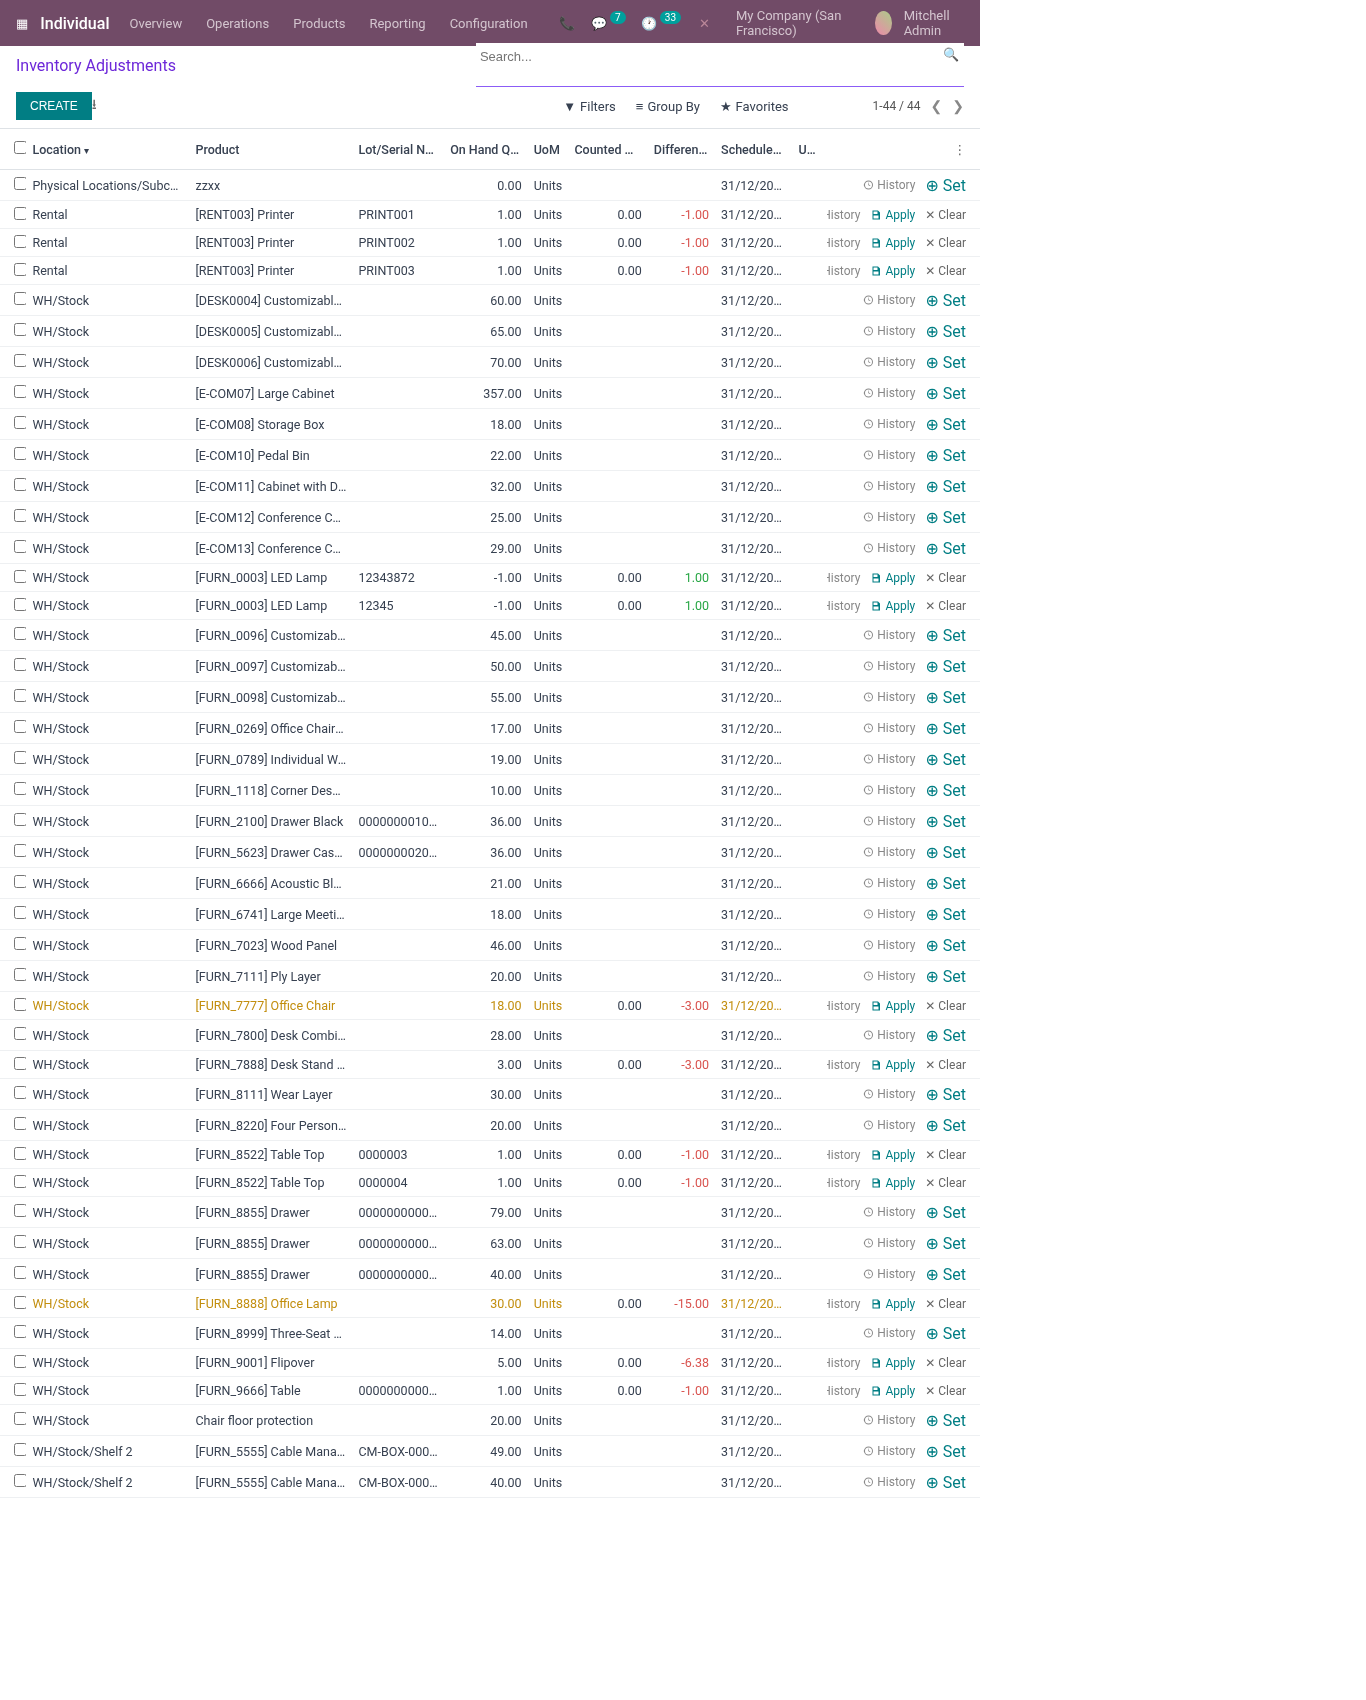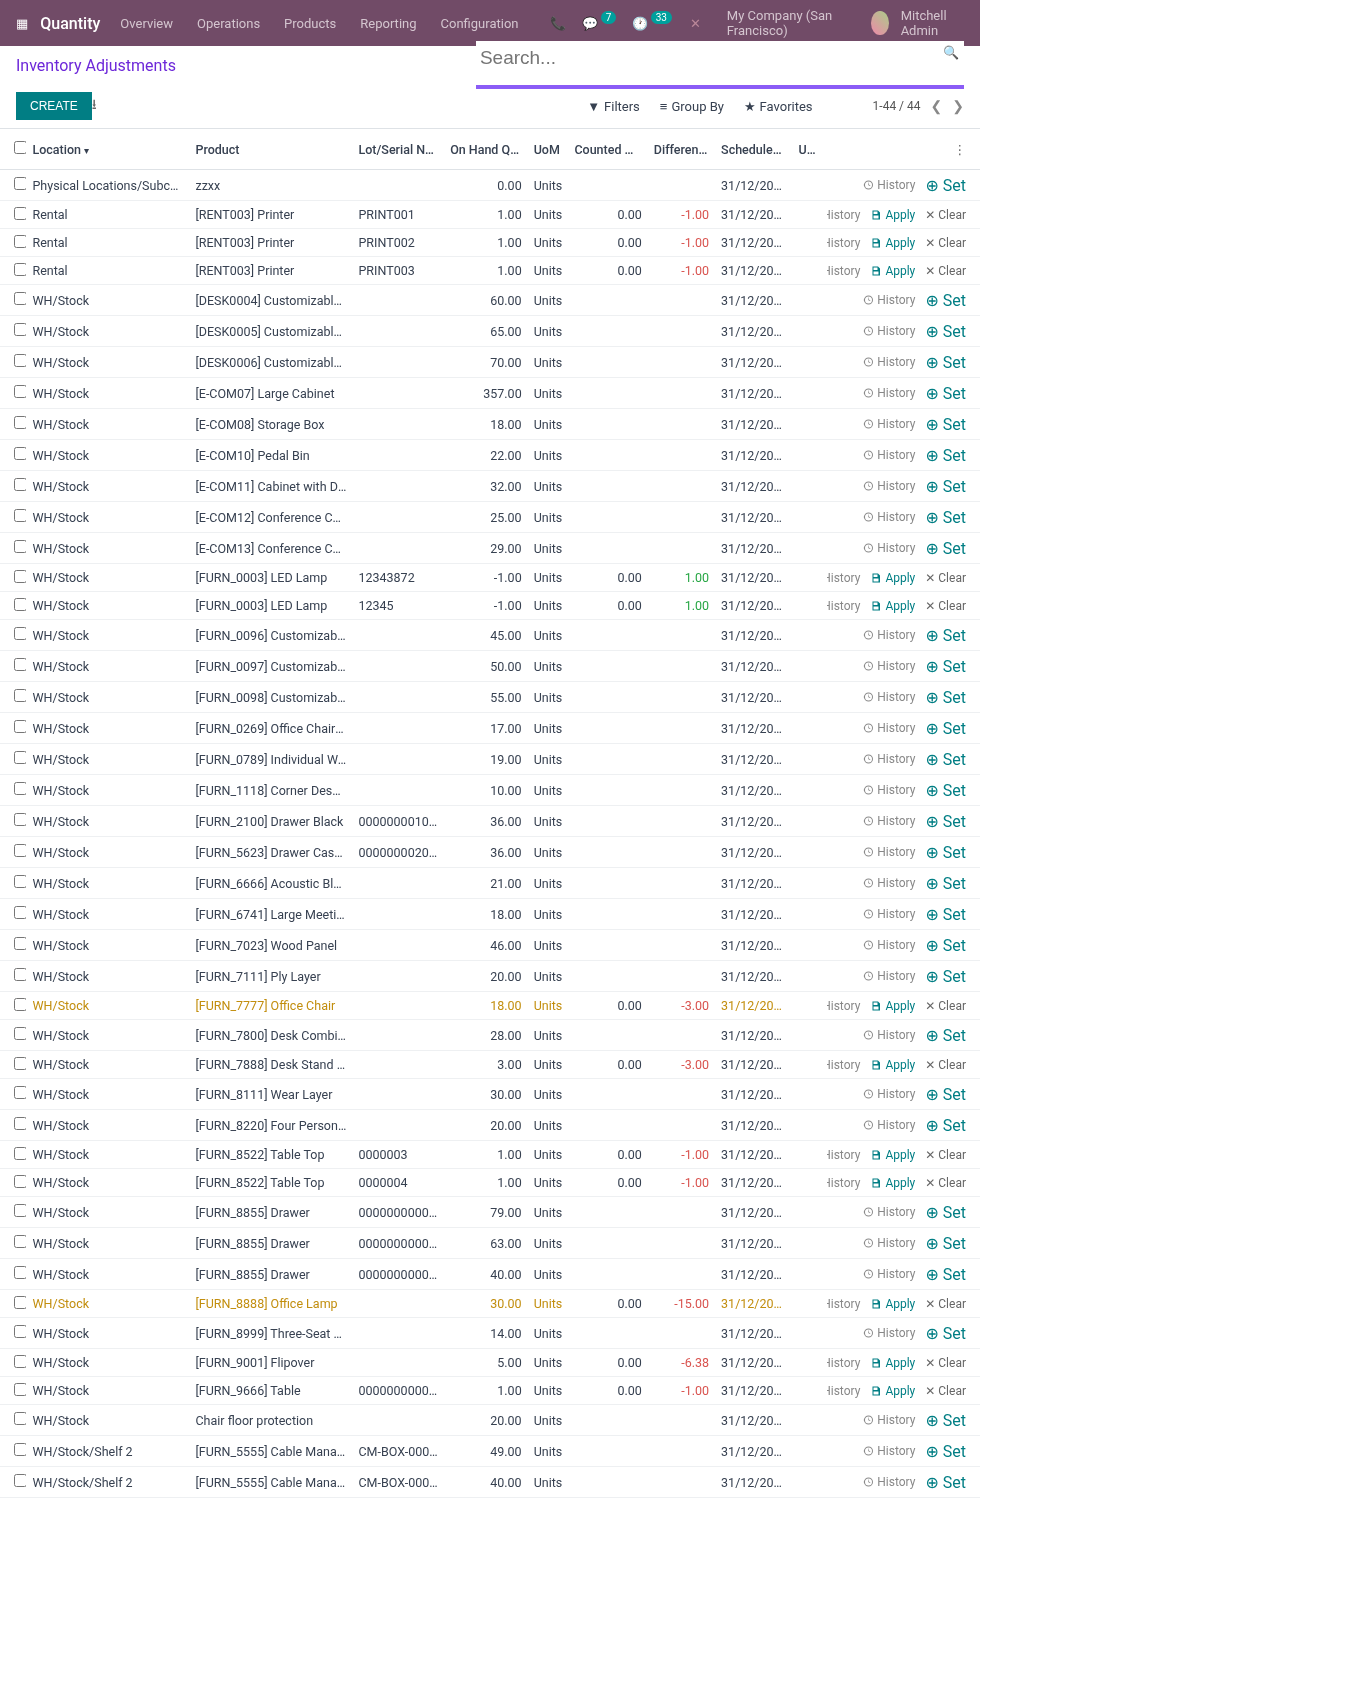--- a/index.html
+++ b/index.html
@@ -9,28 +9,28 @@
 .nav-item{color:#d4c5cf;font-size:13px;margin-right:24px;cursor:pointer}
 .nav-spacer{flex:1}
 .nav-icon{margin:0 8px;cursor:pointer;position:relative;display:inline-flex;align-items:center}
 .badge{background:#00A09D;color:#fff;border-radius:10px;font-size:10px;padding:1px 5px;margin-left:2px;position:relative;top:-6px}
 .nav-company{color:#d4c5cf;font-size:13px;margin:0 16px}
 .nav-user{display:flex;align-items:center;gap:12px;color:#d4c5cf;font-size:13px}
 .avatar{width:24px;height:24px;border-radius:50%;background:#ddd;background:linear-gradient(45deg,#e8a,#ac8)}
 .subhead{display:flex;align-items:center;padding:6px 16px;height:38px}
 .page-title{font-size:16px;color:#6d28d9}
 .search-wrap{flex:1;margin-left:300px;position:relative}
-.search-input{width:100%;border:none;border-bottom:4px solid #8b5cf6;padding:6px 24px 16px 4px;font-size:19px;outline:none}
+.search-input{width:100%;border:none;border-bottom:1px solid #8b5cf6;padding:6px 24px 22px 4px;font-size:13px;outline:none}
 .search-icon{position:absolute;right:4px;top:4px;color:#666}
 .controls{display:flex;align-items:center;padding:6px 16px;height:44px}
 .btn-create{background:#017e84;color:#fff;border:none;padding:7px 14px;font-size:12px;font-weight:500;cursor:pointer}
 .upload-icon{color:#666;cursor:pointer;font-size:14px}
 .filter-tools{margin-left:auto;display:flex;gap:20px;color:#374151;font-size:13px}
 .filter-tool{cursor:pointer;display:flex;align-items:center;gap:4px}
-.pager{margin-left:60px;display:flex;align-items:center;gap:10px;color:#555;font-size:12px}
+.pager{margin-left:84px;display:flex;align-items:center;gap:10px;color:#555;font-size:12px}
 .pager-btn{cursor:pointer;color:#888;font-size:14px}
 table{width:100%;border-collapse:collapse;table-layout:fixed}
 thead{border-top:1px solid #dee2e6;border-bottom:1px solid #dee2e6}
 th{padding:12px 6px;text-align:left;font-weight:500;font-size:12.5px;color:#374151;white-space:nowrap;overflow:hidden;text-overflow:ellipsis;cursor:pointer}
 th.num,td.num{text-align:right}
 td{padding:5.5px 6px;border-bottom:1px solid #eef0f2;font-size:12.5px;color:#374151;white-space:nowrap;overflow:hidden;text-overflow:ellipsis}
 input[type=checkbox]{width:13px;height:13px}
 .col-check{width:26px;padding-left:14px}
 .col-loc{width:160px}
 .col-prod{width:160px}
@@ -53,21 +53,21 @@
 .icon-sm{width:12px;height:12px;fill:currentColor}
 .sort-caret{font-size:10px}
 .kebab{cursor:pointer;color:#666}
 .close-x{color:#b89;margin:0 10px;cursor:pointer}
 </style>
 </head>
 <body>
 
 <div class="navbar">
   <span style="margin-right:12px">▦</span>
-  <span class="nav-title">Quantity</span>
+  <span class="nav-title">Individual</span>
   <span class="nav-item">Overview</span>
   <span class="nav-item">Operations</span>
   <span class="nav-item">Products</span>
   <span class="nav-item">Reporting</span>
   <span class="nav-item">Configuration</span>
   <div class="nav-spacer"></div>
   <span class="nav-icon">📞</span>
   <span class="nav-icon">💬<span class="badge">7</span></span>
   <span class="nav-icon">🕐<span class="badge">33</span></span>
   <span class="close-x">✕</span>

